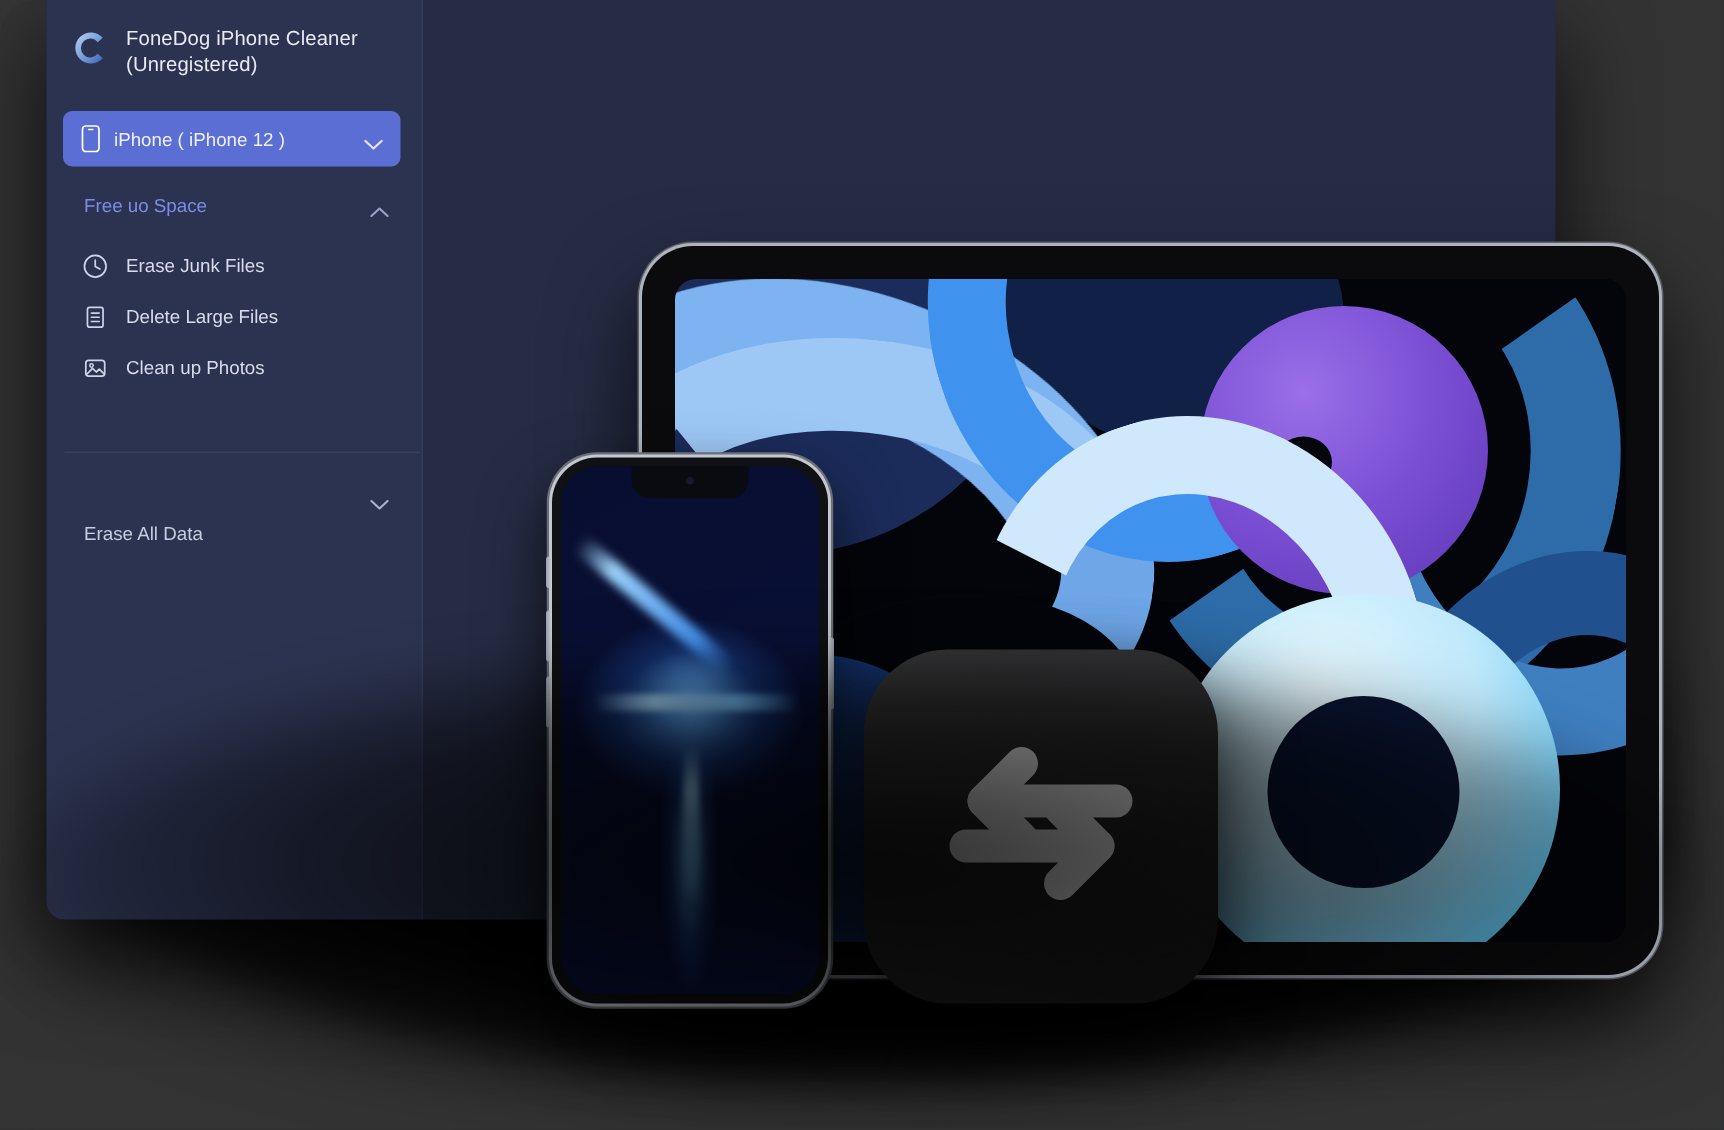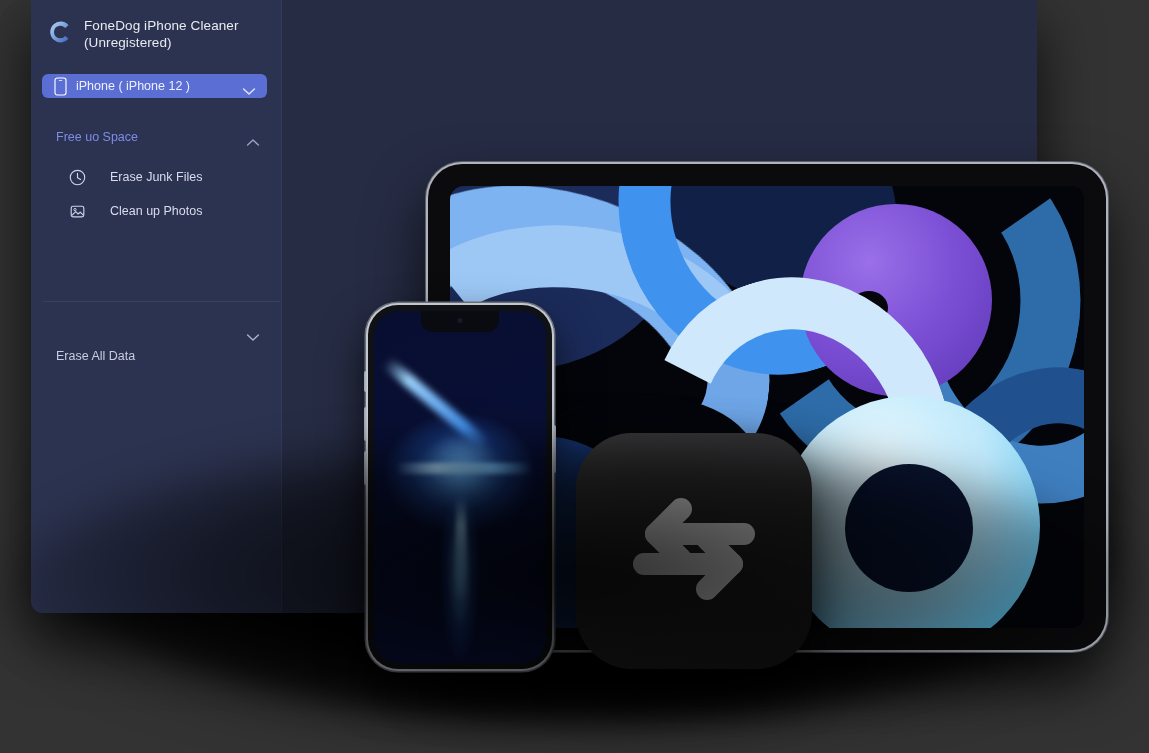--- a/index.html
+++ b/index.html
@@ -104,21 +104,21 @@
     line-height: 17px;
     letter-spacing: 0.1px;
     padding-top: 1px;
   }
 
   .device-select {
     position: absolute;
     left: 11px;
     top: 74px;
     width: 225px;
-    height: 24px;
+    height: 37px;
     background: #5a6ed4;
     border-radius: 6px;
     display: flex;
     align-items: center;
     gap: 9px;
     padding: 0 11px 0 12px;
     cursor: pointer;
   }
   .device-select .phone-ico { width: 13px; height: 19px; flex: 0 0 13px; }
   .device-select .dv-label {
@@ -140,23 +140,23 @@
   }
   .group-head .gh-title { flex: 1 1 auto; font-size: 12.5px; }
   .group-head.accent .gh-title { color: #7d8ce8; }
   .group-head.plain .gh-title { color: #c9cde0; margin-top: 47px; }
   .group-head .gh-chev { width: 14px; height: 9px; flex: 0 0 14px; }
 
   .nav-list { margin-top: 12px; }
   .nav-item {
     display: flex;
     align-items: center;
-    gap: 24px;
+    gap: 12px;
     height: 34px;
-    padding: 0 0 0 38px;
+    padding: 0 0 0 24px;
     cursor: pointer;
   }
   .nav-item .ni-ico { width: 17px; height: 17px; flex: 0 0 17px; }
   .nav-item .ni-label {
     color: #d8dced;
     font-size: 12.5px;
     white-space: nowrap;
   }
 
   .nav-divider {
@@ -532,20 +532,29 @@
               <span class="ni-ico">
                 <svg viewBox="0 0 17 17" width="17" height="17">
                   <circle cx="8.5" cy="8.5" r="7.2" fill="none" stroke="#cdd3e8" stroke-width="1.15"></circle>
                   <path d="M8.5 4.4 L8.5 8.7 L11.6 10.4" fill="none" stroke="#cdd3e8" stroke-width="1.15" stroke-linecap="round" stroke-linejoin="round"></path>
                 </svg>
               </span>
               <span class="ni-label">Erase Junk Files</span>
             </div>
 
 
+            <div class="nav-item">
+              <span class="ni-ico">
+                <svg viewBox="0 0 17 17" width="17" height="17">
+                  <rect x="3.3" y="1.9" width="10.4" height="13.2" rx="1.5" fill="none" stroke="#cdd3e8" stroke-width="1.15"></rect>
+                  <path d="M5.9 5.7 H11.1 M5.9 8.5 H11.1 M5.9 11.3 H11.1" stroke="#cdd3e8" stroke-width="1.1" stroke-linecap="round"></path>
+                </svg>
+              </span>
+              <span class="ni-label">Delete Large Files</span>
+            </div>
 
             <div class="nav-item">
               <span class="ni-ico">
                 <svg viewBox="0 0 17 17" width="17" height="17">
                   <rect x="2.2" y="3.2" width="12.6" height="10.6" rx="1.9" fill="none" stroke="#cdd3e8" stroke-width="1.15"></rect>
                   <circle cx="6" cy="6.6" r="1.15" fill="none" stroke="#cdd3e8" stroke-width="1"></circle>
                   <path d="M3.1 12.2 L6.7 8.6 L9.2 11 L11.2 9.1 L14 11.9" fill="none" stroke="#cdd3e8" stroke-width="1.15" stroke-linecap="round" stroke-linejoin="round"></path>
                 </svg>
               </span>
               <span class="ni-label">Clean up Photos</span>

